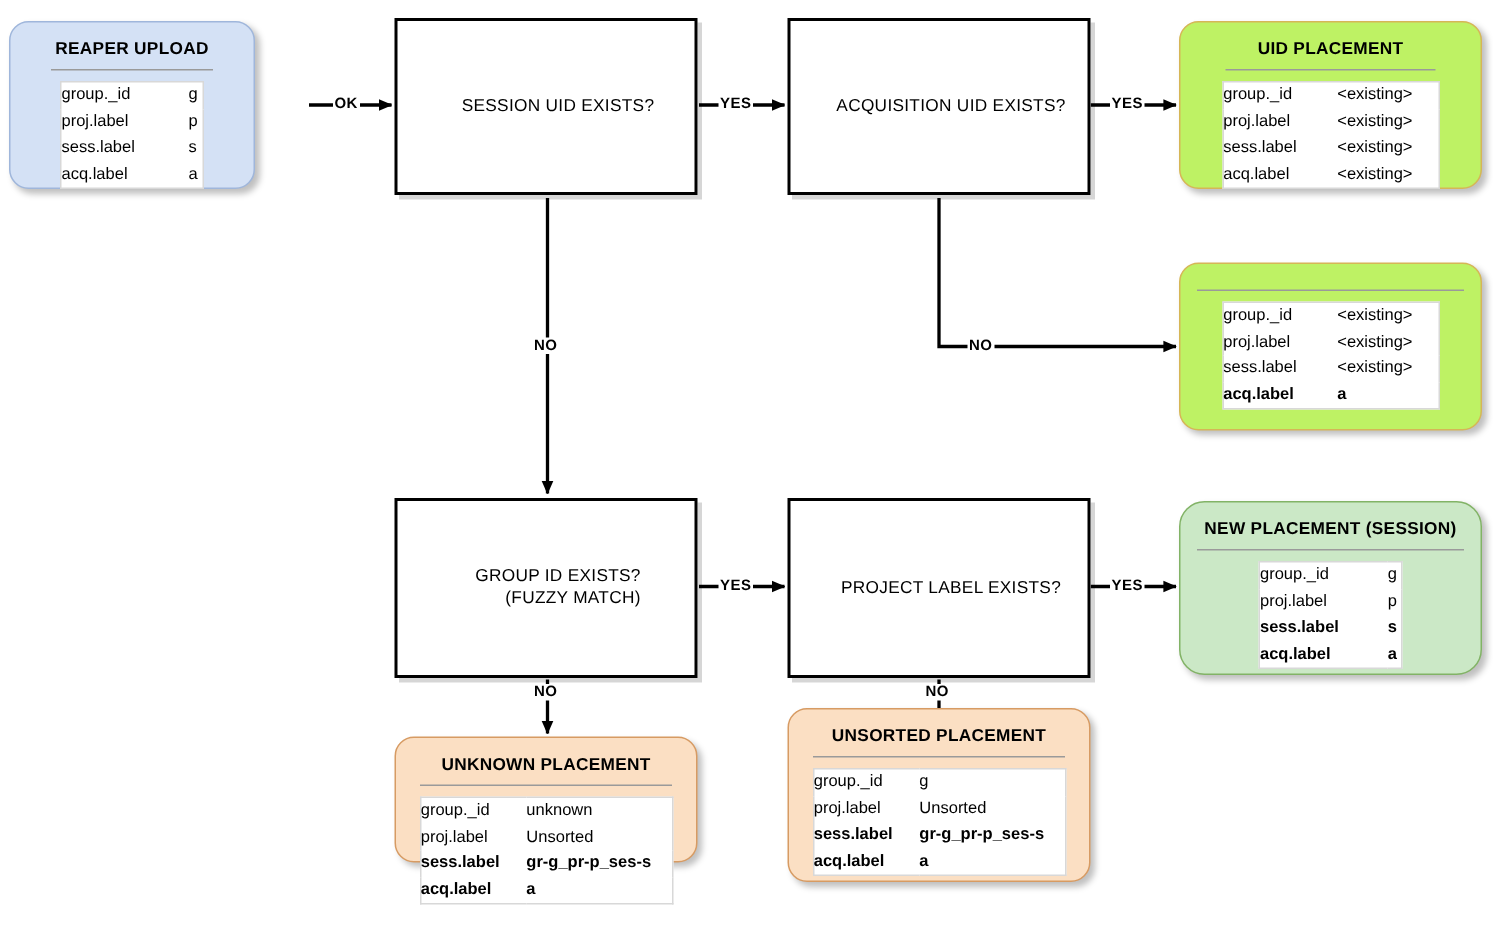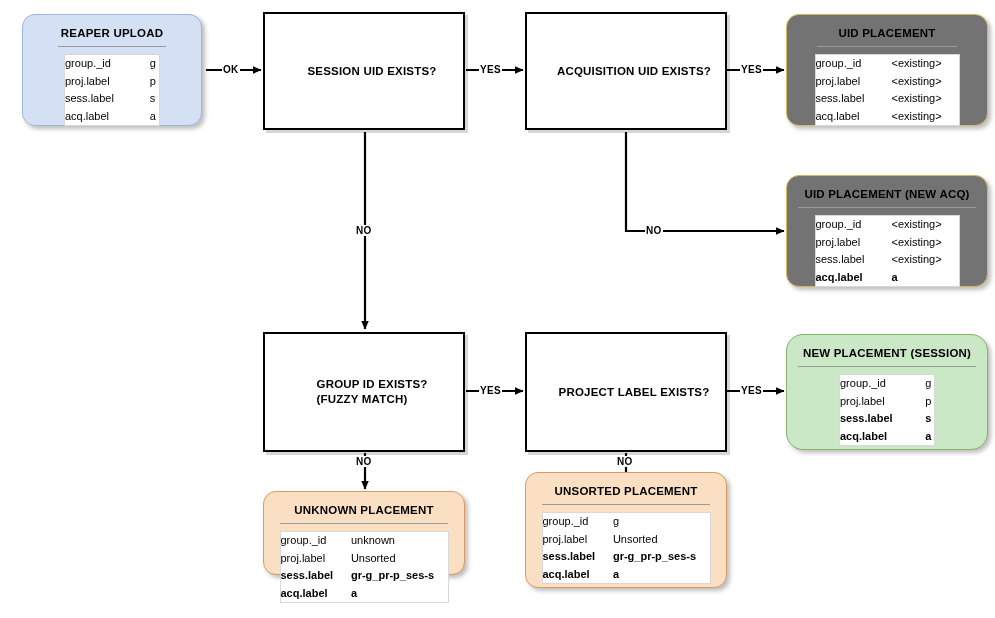--- a/index.html
+++ b/index.html
@@ -28,23 +28,23 @@
   .decision {
     background: #ffffff;
     border: 2px solid #000000;
     box-shadow: 3px 3px 0 rgba(0,0,0,0.16);
     display: flex;
     align-items: center;
     justify-content: center;
   }
   .decision .dec-label {
     font-size: 11.5px;
-    font-weight: bold;
-    color: #000;
-    text-align: left;
+    font-weight: normal;
+    color: #000;
+    text-align: right;
     line-height: 15px;
     letter-spacing: 0.2px;
     margin-left: 16px;
   }
   .card {
     border-radius: 13px;
     border: 1.5px solid;
     box-shadow: 3px 3px 4px rgba(0,0,0,0.25);
     padding-top: 11px;
   }
@@ -75,21 +75,21 @@
     font-size: 11px;
     line-height: 17.5px;
     color: #000;
     white-space: nowrap;
   }
   .kv-key { padding-right: 8px; }
   .kv-row.bold > div { font-weight: bold; }
 
   
   .theme-blue   { background: #d4e1f5; border-color: #9fb6db; }
-  .theme-yellow { background: #737373; border-color: #d6b656; }
+  .theme-yellow { background: #bef264; border-color: #d6b656; }
   .theme-green  { background: #cbe8c6; border-color: #82b366; }
   .theme-orange { background: #fbdfc3; border-color: #d79b63; }
 
   
   .edge-label {
     position: absolute;
     font-size: 10px;
     font-weight: bold;
     color: #000;
     background: #ffffff;
@@ -132,21 +132,21 @@
 <div class="edge-label" style="left:222px; top:64px;">OK</div>
 <div class="edge-label" style="left:479px; top:64px;">YES</div>
 <div class="edge-label" style="left:355px; top:225px;">NO</div>
 <div class="edge-label" style="left:740px; top:64px;">YES</div>
 <div class="edge-label" style="left:645px; top:225px;">NO</div>
 <div class="edge-label" style="left:479px; top:385px;">YES</div>
 <div class="edge-label" style="left:355px; top:456px;">NO</div>
 <div class="edge-label" style="left:740px; top:385px;">YES</div>
 <div class="edge-label" style="left:616px; top:456px;">NO</div>
 
-<div class="node card theme-blue" style="left:6px; top:14px; width:180px; height:112px;margin-left:16px;">
+<div class="node card theme-blue" style="left:6px; top:14px; width:164px; height:112px;">
   <div class="card-title">REAPER UPLOAD</div>
   <div class="card-divider" style="width:108px;"></div>
   <div class="kv-table" style="width:95px;">
     <div class="kv-row">
       <div class="kv-key">group._id</div>
       <div class="kv-val">g</div>
     </div>
     <div class="kv-row">
       <div class="kv-key">proj.label</div>
       <div class="kv-val">p</div>
@@ -187,21 +187,20 @@
       <div class="kv-val">&lt;existing&gt;</div>
     </div>
     <div class="kv-row">
       <div class="kv-key">acq.label</div>
       <div class="kv-val">&lt;existing&gt;</div>
     </div>
   </div>
 </div>
 
 <div class="node card theme-yellow" style="left:786px; top:175px; width:202px; height:112px;">
-  <div class="card-title">UID PLACEMENT (NEW ACQ)</div>
   <div class="card-divider" style="width:178px;"></div>
   <div class="kv-table" style="width:144px;">
     <div class="kv-row">
       <div class="kv-key">group._id</div>
       <div class="kv-val">&lt;existing&gt;</div>
     </div>
     <div class="kv-row">
       <div class="kv-key">proj.label</div>
       <div class="kv-val">&lt;existing&gt;</div>
     </div>

